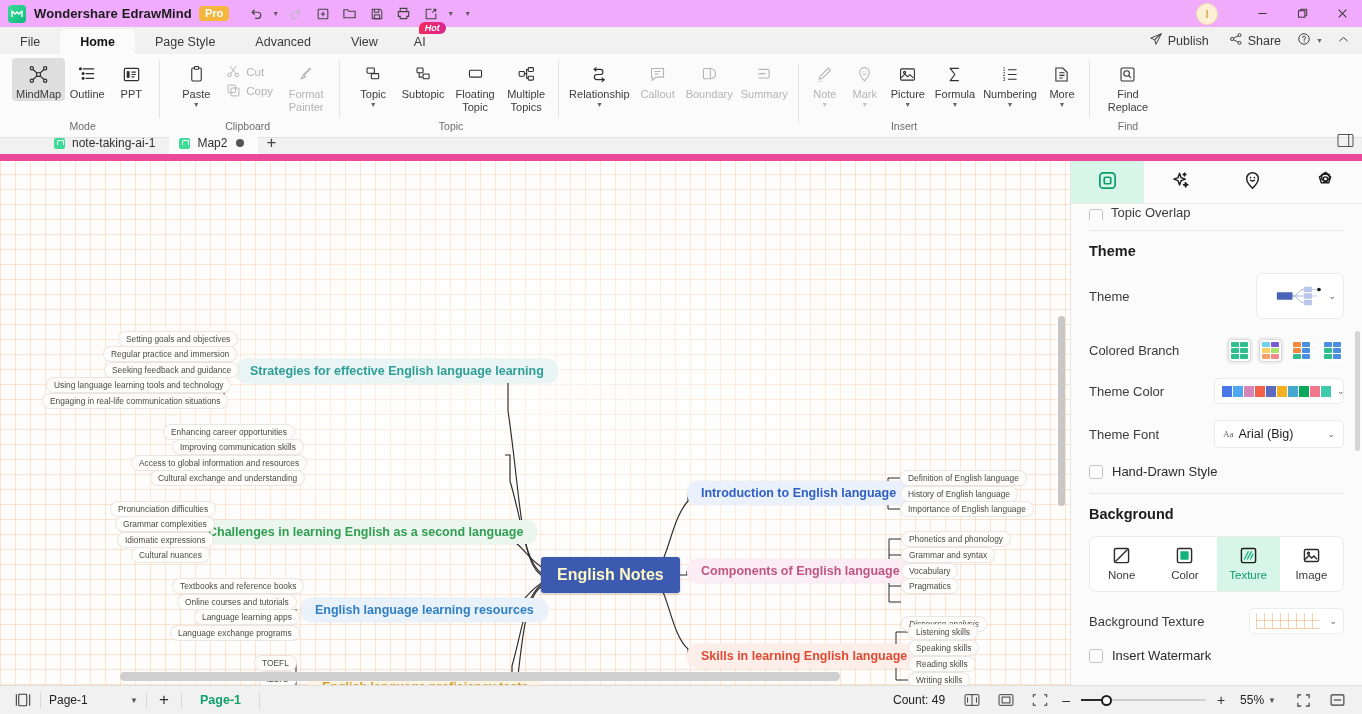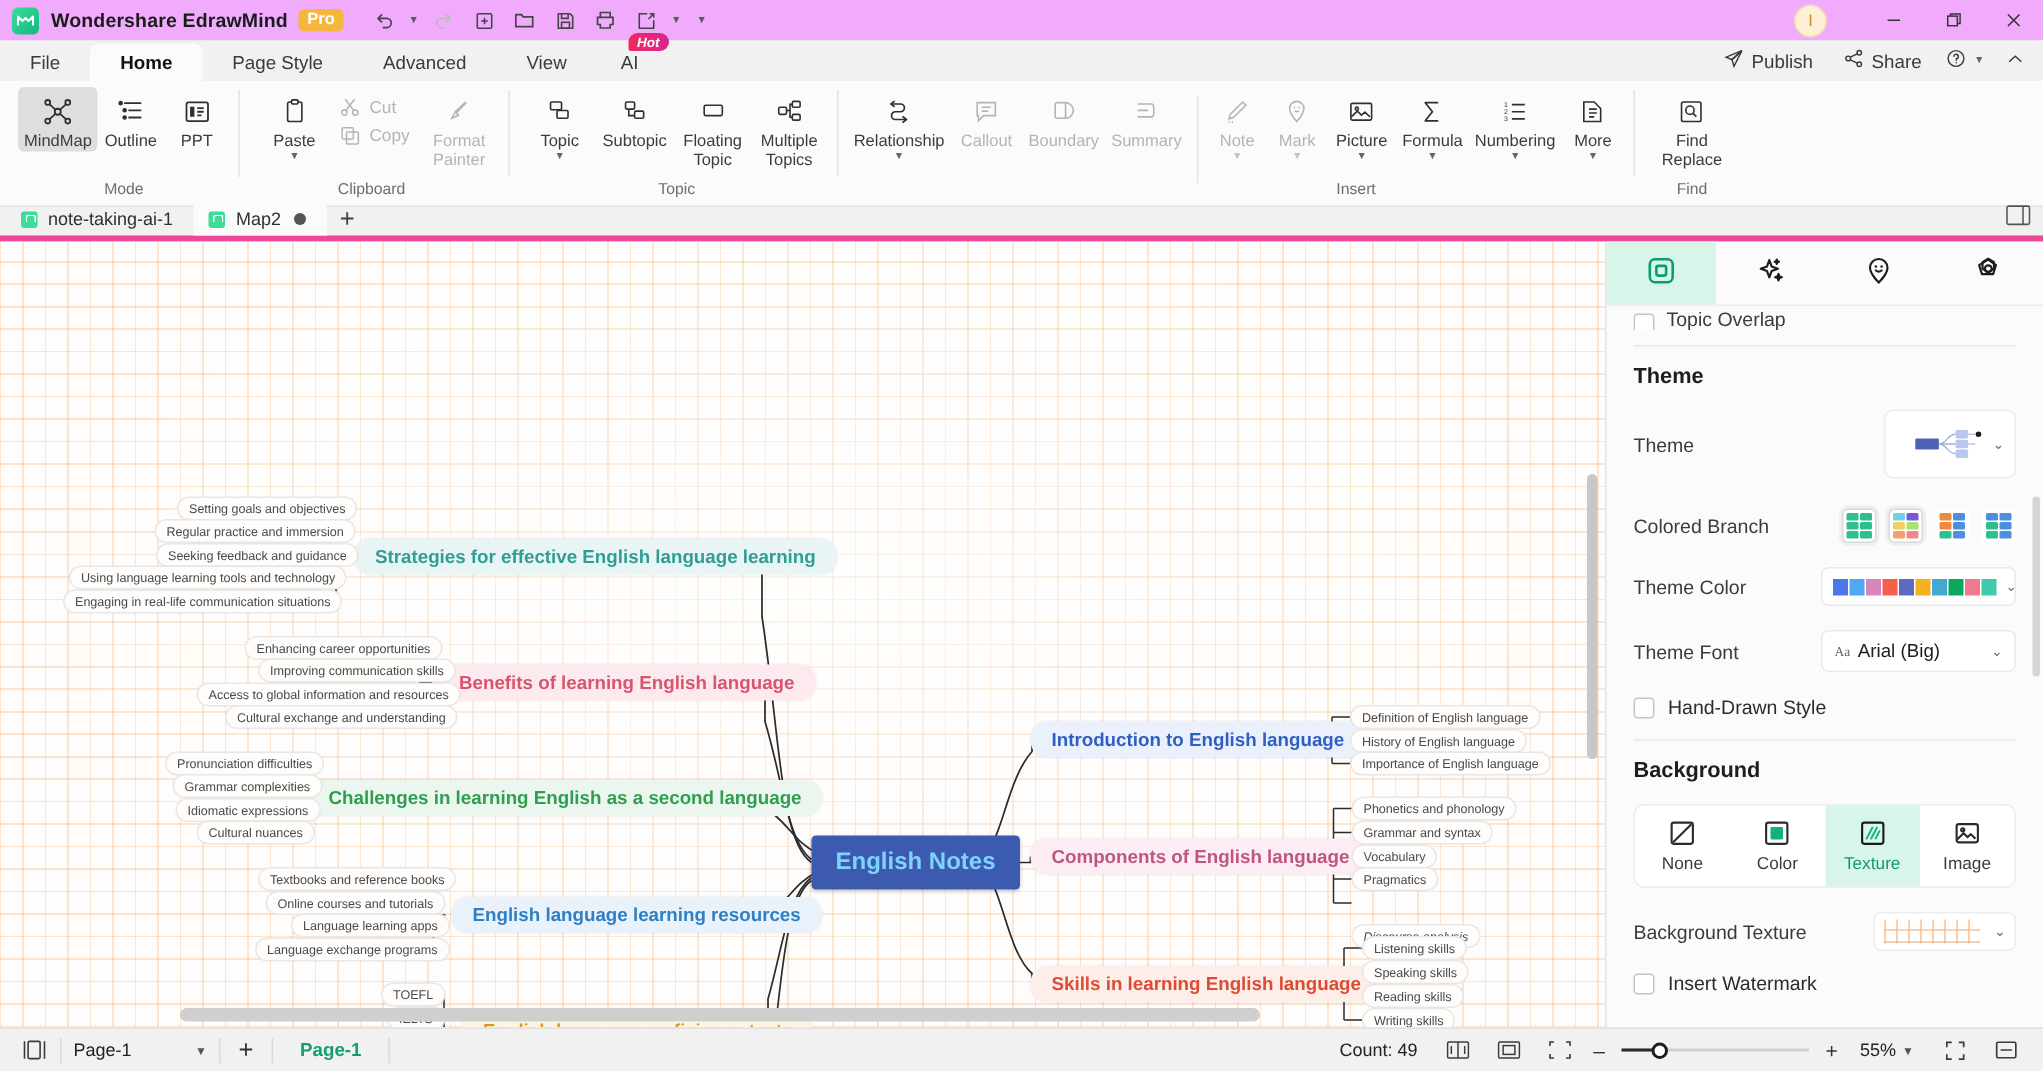--- a/index.html
+++ b/index.html
@@ -51,21 +51,21 @@
   .ritem .ico{height:26px;display:flex;align-items:center;justify-content:center;}
   .ritem .lbl{font-size:11px;line-height:12.5px;text-align:center;margin-top:1px;white-space:pre-line;}
   .ritem .cv{font-size:7px;line-height:8px;color:#666;margin-top:0px;}
   .ritem.disabled .cv{color:#c4c4c4;}
   
   .rcol{display:flex;flex-direction:column;}
   .rmini{display:flex;align-items:center;gap:5px;padding:2px 6px;border-radius:4px;cursor:pointer;color:#3c3c3c;font-size:11.5px;}
   .rmini.disabled{color:#b4b4b4;cursor:default;}
 
   
-  .doctabs{height:23px;background:#f1f1f1;display:flex;align-items:flex-end;border-bottom:4px solid #ec4899;position:relative;}
+  .doctabs{height:23px;background:#f1f1f1;display:flex;align-items:flex-end;border-bottom:7px solid #ec4899;position:relative;padding-left:40px;}
   .dtab{height:22px;display:flex;align-items:center;gap:7px;padding:0 14px 0 10px;font-size:12px;color:#303030;cursor:pointer;}
   .dtab.active{background:#fbfbfb;border-radius:4px 4px 0 0;}
   .dtab .tico{width:11px;height:11px;border-radius:2px;background:#3ddc97;display:inline-block;position:relative;}
   .dtab .tico:after{content:"";position:absolute;left:3px;top:2px;width:5px;height:4px;border:1.4px solid #fff;border-bottom:none;border-radius:2px 2px 0 0;}
   .dot-mod{width:8px;height:8px;border-radius:50%;background:#555;margin-left:2px;}
   .addtab{width:26px;height:22px;display:flex;align-items:center;justify-content:center;font-size:17px;color:#444;cursor:pointer;}
   .dtabs-right{position:absolute;right:8px;bottom:3px;cursor:pointer;color:#555;}
 
   
   .main{flex:1;display:flex;position:relative;overflow:hidden;}
@@ -79,21 +79,21 @@
   .canvas-fade{position:absolute;inset:0;background:
      radial-gradient(ellipse at 50% 45%, rgba(255,255,255,.55) 0%, rgba(255,255,255,0) 70%);
      pointer-events:none;}
   svg.mm{position:absolute;left:0;top:0;width:1070px;height:515px;overflow:visible;}
 
   .node{position:absolute;transform:translateY(-50%);white-space:nowrap;}
   .node.main-t{border-radius:11px;padding:5px 14px;font-weight:bold;font-size:12.5px;
                box-shadow:0 0 0 1px rgba(0,0,0,.03);}
   .node.sub-t{border-radius:8px;padding:2px 7px;font-size:8.4px;color:#4a4a4a;background:#fffdfb;
               border:1px solid rgba(160,150,140,.22);}
-  .node.root{background:#3c5bb0;color:#7dd3fc;font-weight:bold;font-size:16px;padding:9px 16px;border-radius:3px;
+  .node.root{background:#3c5bb0;color:#fef9c3;font-weight:bold;font-size:16px;padding:9px 16px;border-radius:3px;
              box-shadow:0 1px 3px rgba(0,0,0,.22);}
 
   .hscroll{position:absolute;left:0;bottom:4px;width:1060px;height:9px;}
   .hscroll .thumb{position:absolute;left:120px;top:0;width:720px;height:9px;background:#cfcfcf;border-radius:5px;cursor:pointer;}
   .vscroll{position:absolute;right:3px;top:0;width:9px;height:100%;}
   .vscroll .thumb{position:absolute;top:155px;left:0;width:7px;height:190px;background:#c7c7c7;border-radius:5px;cursor:pointer;}
 
   
   .rpanel{width:292px;background:#fbfbfb;border-left:1px solid #e4e4e4;display:flex;flex-direction:column;position:relative;}
   .rtabs{height:43px;display:flex;align-items:stretch;border-bottom:1px solid #ececec;}
@@ -601,22 +601,21 @@
         <g stroke="#2b2b2b" stroke-width="1" fill="none">
           <path d="M880 332 h8 M888 317 h12 M888 333 h12 M888 348 h12 M888 317 V348"></path>
           <path d="M881 410 h8 M889 378 h12 M889 394 h12 M889 410 h12 M889 425 h12 M889 441 h12 M889 378 V441"></path>
           <path d="M888 495 h8 M896 471 h12 M896 487 h12 M896 503 h12 M896 519 h12 M896 471 V519"></path>
         </g>
       </svg>
 
       <div class="node root" style="left:541px;top:414px;">English Notes</div>
 
       <div class="node main-t" style="left:236px;top:210px;color:#2e9e96;background:#e9f5f4;">Strategies for effective English language learning</div>
-      <div class="node main-t" style="left:292px;top:294px;color:#d9546f;background:#fdeaee;">Benefits of learning English language</div>
-      <div class="node main-t" style="left:205px;top:371px;color:#2f9e50;background:#ebf6ee;">Challenges in learning English as a second language</div>
+      <div class="node main-t" style="left:194px;top:371px;color:#2f9e50;background:#ebf6ee;">Challenges in learning English as a second language</div>
       <div class="node main-t" style="left:301px;top:449px;color:#2f7fc4;background:#e9f1fa;">English language learning resources</div>
       <div class="node main-t" style="left:308px;top:526px;color:#d79b2a;background:#fdf4e4;">English language proficiency tests</div>
 
       <div class="node sub-t" style="left:118px;top:178px;">Setting goals and objectives</div>
       <div class="node sub-t" style="left:103px;top:193px;">Regular practice and immersion</div>
       <div class="node sub-t" style="left:104px;top:209px;">Seeking feedback and guidance</div>
       <div class="node sub-t" style="left:46px;top:224px;">Using language learning tools and technology</div>
       <div class="node sub-t" style="left:42px;top:240px;">Engaging in real-life communication situations</div>
 
       <div class="node sub-t" style="left:163px;top:271px;">Enhancing career opportunities</div>

